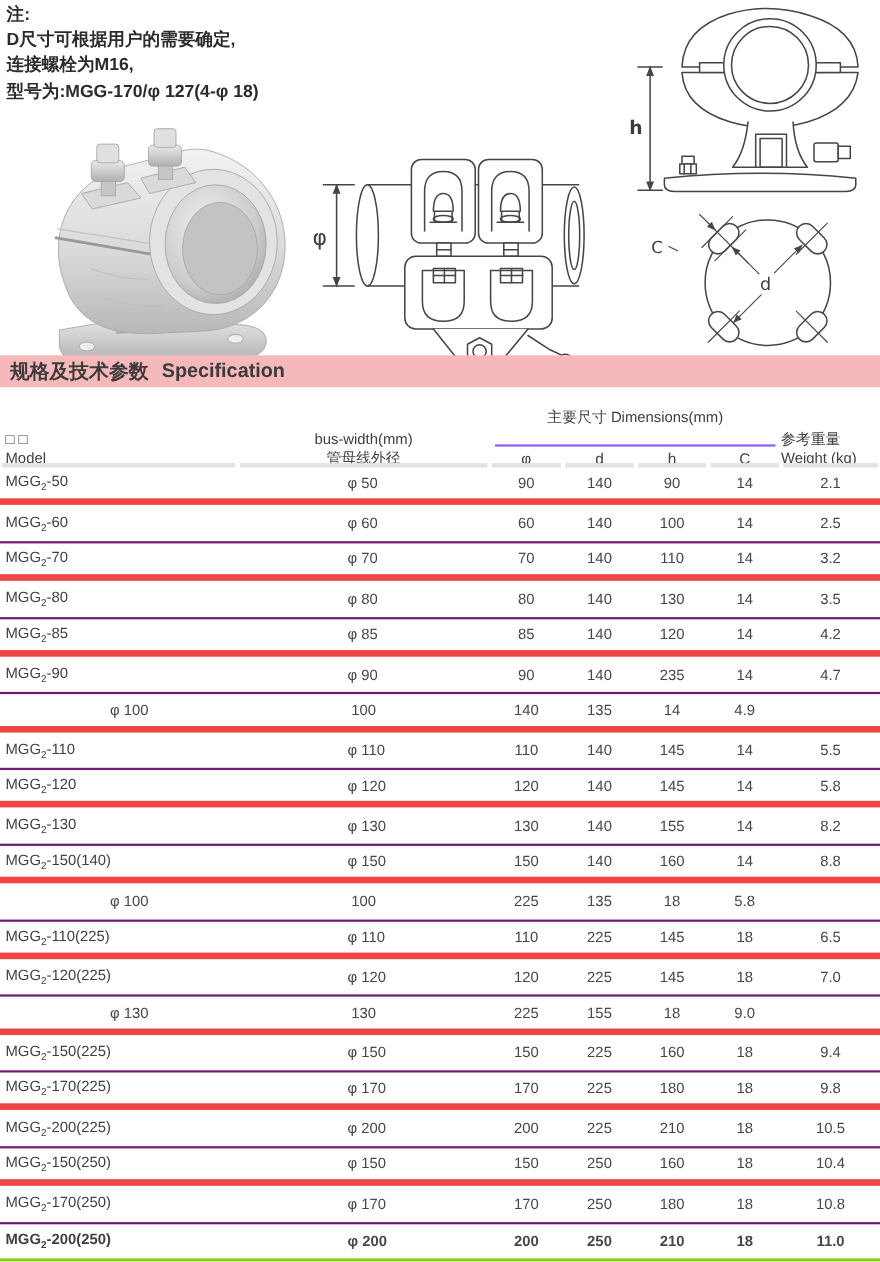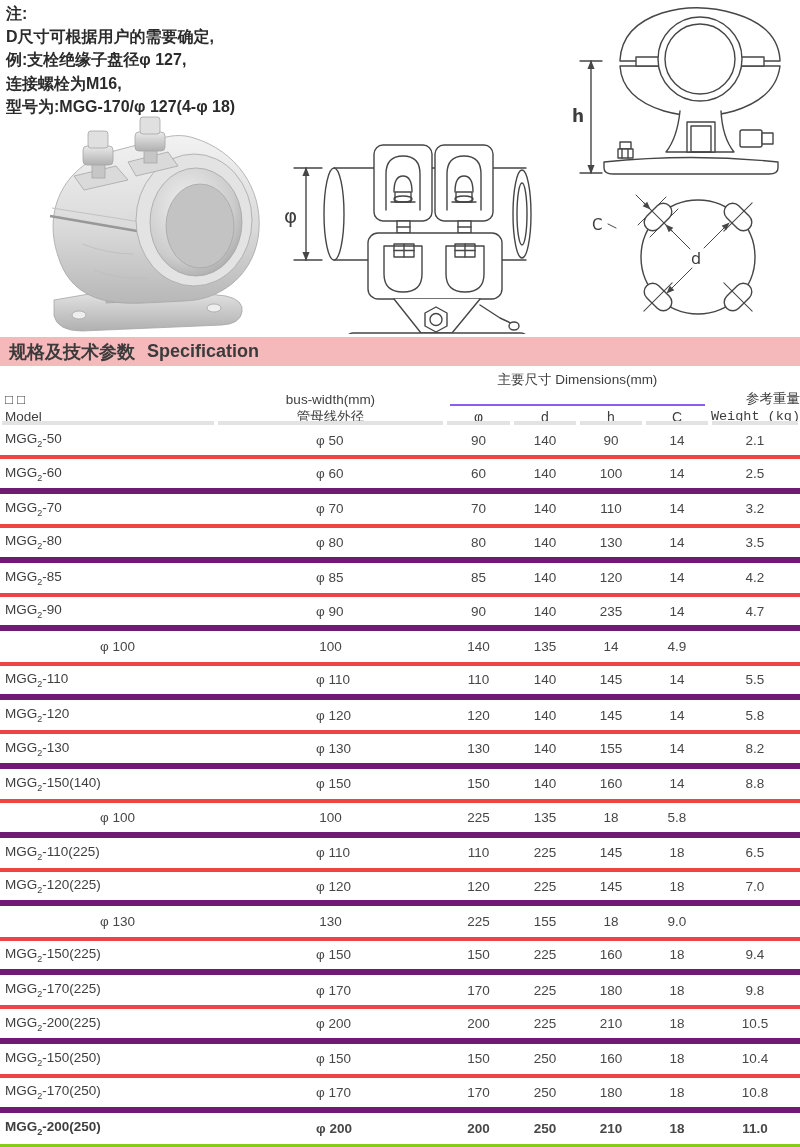--- a/index.html
+++ b/index.html
@@ -12,55 +12,54 @@
   
   .notes { position:absolute; left:6px; top:2px; font-size:16px; font-weight:700;
            line-height:23.2px; color:#2b2b2b; }
   
   .photo     { position:absolute; left:16px;  top:104px; }
   .dwg-side  { position:absolute; left:282px; top:142px; }
   .dwg-front { position:absolute; left:572px; top:2px; }
   .dwg-plan  { position:absolute; left:588px; top:182px; }
   .page svg text { font-family:"DejaVu Sans","Liberation Sans",sans-serif; fill:#3d3d3d; }
   
-  .banner { position:absolute; left:0; top:337px; width:800px; height:29px;
+  .banner { position:absolute; left:0; top:323px; width:800px; height:29px;
             background:#f5b9bb; display:flex; align-items:center; padding-left:9px;
             font-size:18px; font-weight:700; color:#3b3b3b; }
   .banner .en { margin-left:12px; }
   
   .spec { position:absolute; left:0; top:371px; width:800px; font-size:13.5px; }
   .grid-cols { display:grid; grid-template-columns:216px 229px 67px 66px 66px 66px 90px; }
   .thead { height:48px; color:#3e3e3e; }
   .h-model  { align-self:end; padding:0 0 3px 5px; line-height:16.5px; }
   .h-bus    { align-self:end; padding-bottom:3px; text-align:center; line-height:16.5px; }
   .h-dims   { grid-column:3 / 7; display:flex; flex-direction:column; justify-content:flex-end; }
   .h-dims-title { text-align:center; padding-bottom:15px; border-bottom:2px solid #8b5cf6; margin:0 5px; }
   .h-dims-sub   { display:grid; grid-template-columns:67px 66px 66px 66px; text-align:center;
                   line-height:19px; padding:2px 0 1px 0; font-size:14px; }
-  .h-weight { align-self:end; padding-bottom:3px; text-align:right; line-height:16.5px;font-family:Liberation Mono, monospace; }
+  .h-weight { align-self:end; padding-bottom:3px; text-align:left; line-height:16.5px; }
   .band { height:4px; margin-top:2px; }
   .band > div { background:#e3e3e3; margin:0 2px; }
-  .trow { height:34.38px; align-items:center; border-bottom:4px solid #ef4444;
+  .trow { height:34.38px; align-items:center; border-bottom:6px solid #ef4444;
           font-size:13.5px; color:#474747; }
-  .trow.thick { border-bottom:6px solid #701a75; }
+  .trow.thick { border-bottom:2px solid #701a75; }
   .trow:last-child { border-bottom:3px solid #84cc16;font-weight:bold; }
   .c-model { padding-left:5px; color:#3f3f3f; }
   .c-model sub { font-size:9px; }
   .c-bus { padding-left:100px; }
   .c-num { text-align:center; }
 </style>
 </head>
 <body>
 
 <div class="page">
 
   <div class="notes">
     <div>注:</div>
     <div>D尺寸可根据用户的需要确定,</div>
-    <div>例:支栓绝缘子盘径φ 127,</div>
     <div>连接螺栓为M16,</div>
     <div>型号为:MGG-170/φ 127(4-φ 18)</div>
   </div>
 
   <svg class="photo" width="252" height="230" viewBox="0 0 252 230">
     <defs>
       <linearGradient id="pgA" x1="0" y1="0" x2="0" y2="1">
         <stop offset="0" stop-color="#f2f2f2"></stop>
           <stop offset="0.55" stop-color="#dadada"></stop>
           <stop offset="1" stop-color="#b7b7b7"></stop>

